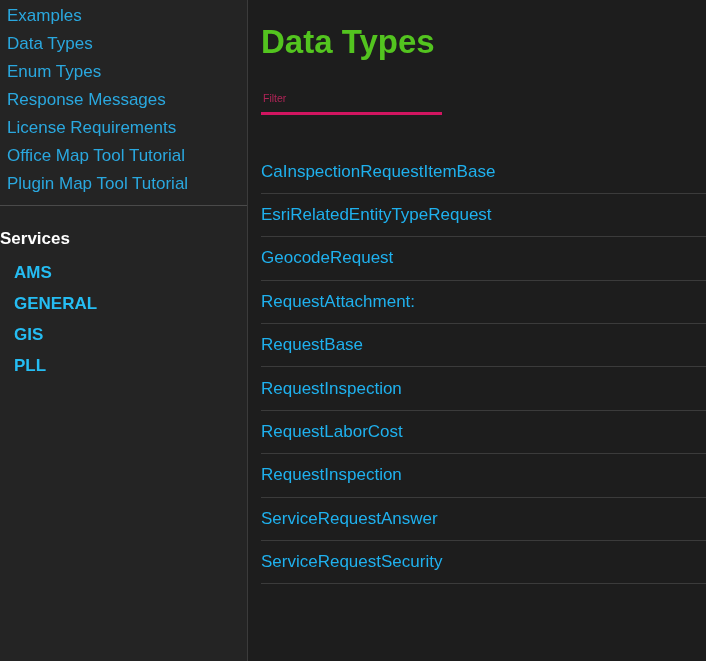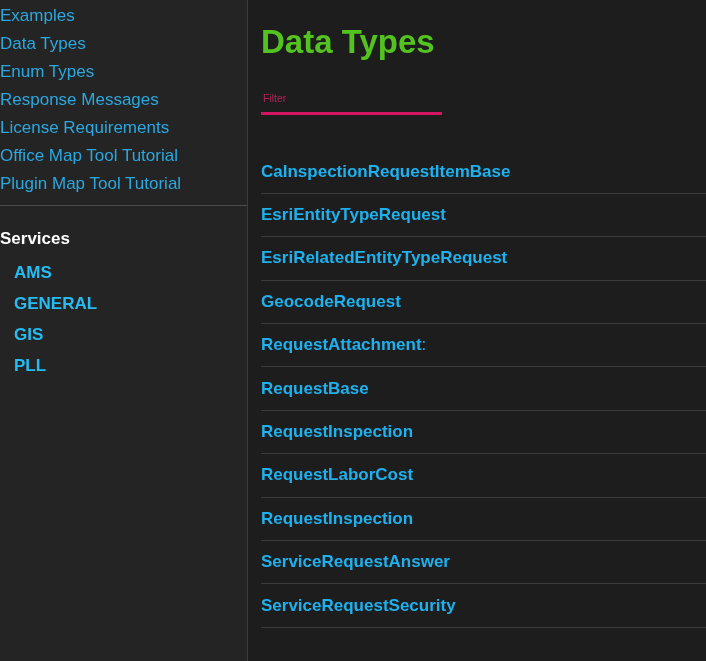--- a/index.html
+++ b/index.html
@@ -20,21 +20,21 @@
   
   .sidebar{
     width:248px;min-width:248px;height:100%;
     background:var(--bg-sidebar);
     border-right:1px solid var(--divider);
   }
   .nav-list{list-style:none;margin-top:2px;}
   .nav-list li{height:28px;display:flex;align-items:center;}
   .nav-list a{
     color:var(--sidebar-link);text-decoration:none;
-    font-size:17px;white-space:nowrap;
+    font-size:17px;padding-left:7px;white-space:nowrap;
     display:block;cursor:pointer;
   }
   .sidebar-divider{border-top:1px solid var(--sidebar-divider);margin-top:7px;}
   .services-header{
     color:var(--services-header);font-weight:bold;font-size:17px;
     margin-top:23px;line-height:20px;padding-left:0;
   }
   .services-list{list-style:none;margin-top:8px;}
   .services-list li{height:31px;display:flex;align-items:center;}
   .services-list a{
@@ -65,21 +65,21 @@
     width:181px;height:2.5px;background:var(--filter-accent);margin-top:8px;
   }
 
   .types-list{margin-top:36px;}
   .type-row{
     height:43.4px;display:flex;align-items:center;
     border-bottom:1px solid var(--divider);
     font-size:17px;white-space:nowrap;
   }
   .type-link{
-    color:var(--type-link);font-weight:bold;text-decoration:none;cursor:pointer;
+    color:var(--type-link);font-weight:normal;text-decoration:none;cursor:pointer;
   }
   .type-sep{color:var(--type-link);font-weight:normal;margin-right:6px;}
   .base-link{
     color:var(--base-link);font-weight:normal;text-decoration:underline;cursor:pointer;
   }
 </style>
 </head>
 <body>
 
 <div class="app">
@@ -135,23 +135,20 @@
     <div class="filter-block">
       <label class="filter-label">Filter</label>
       <div class="filter-underline"></div>
     </div>
 
     <div class="types-list">
         <div class="type-row">
     <a class="type-link">CaInspectionRequestItemBase</a>
   </div>
         <div class="type-row">
-    <a class="type-link">EsriEntityTypeRequest</a>
-  </div>
-        <div class="type-row">
     <a class="type-link">EsriRelatedEntityTypeRequest</a>
   </div>
         <div class="type-row">
     <a class="type-link">GeocodeRequest</a>
   </div>
         <div class="type-row">
     <a class="type-link">RequestAttachment</a>
           <span class="type-sep">:</span>
   </div>
         <div class="type-row">

